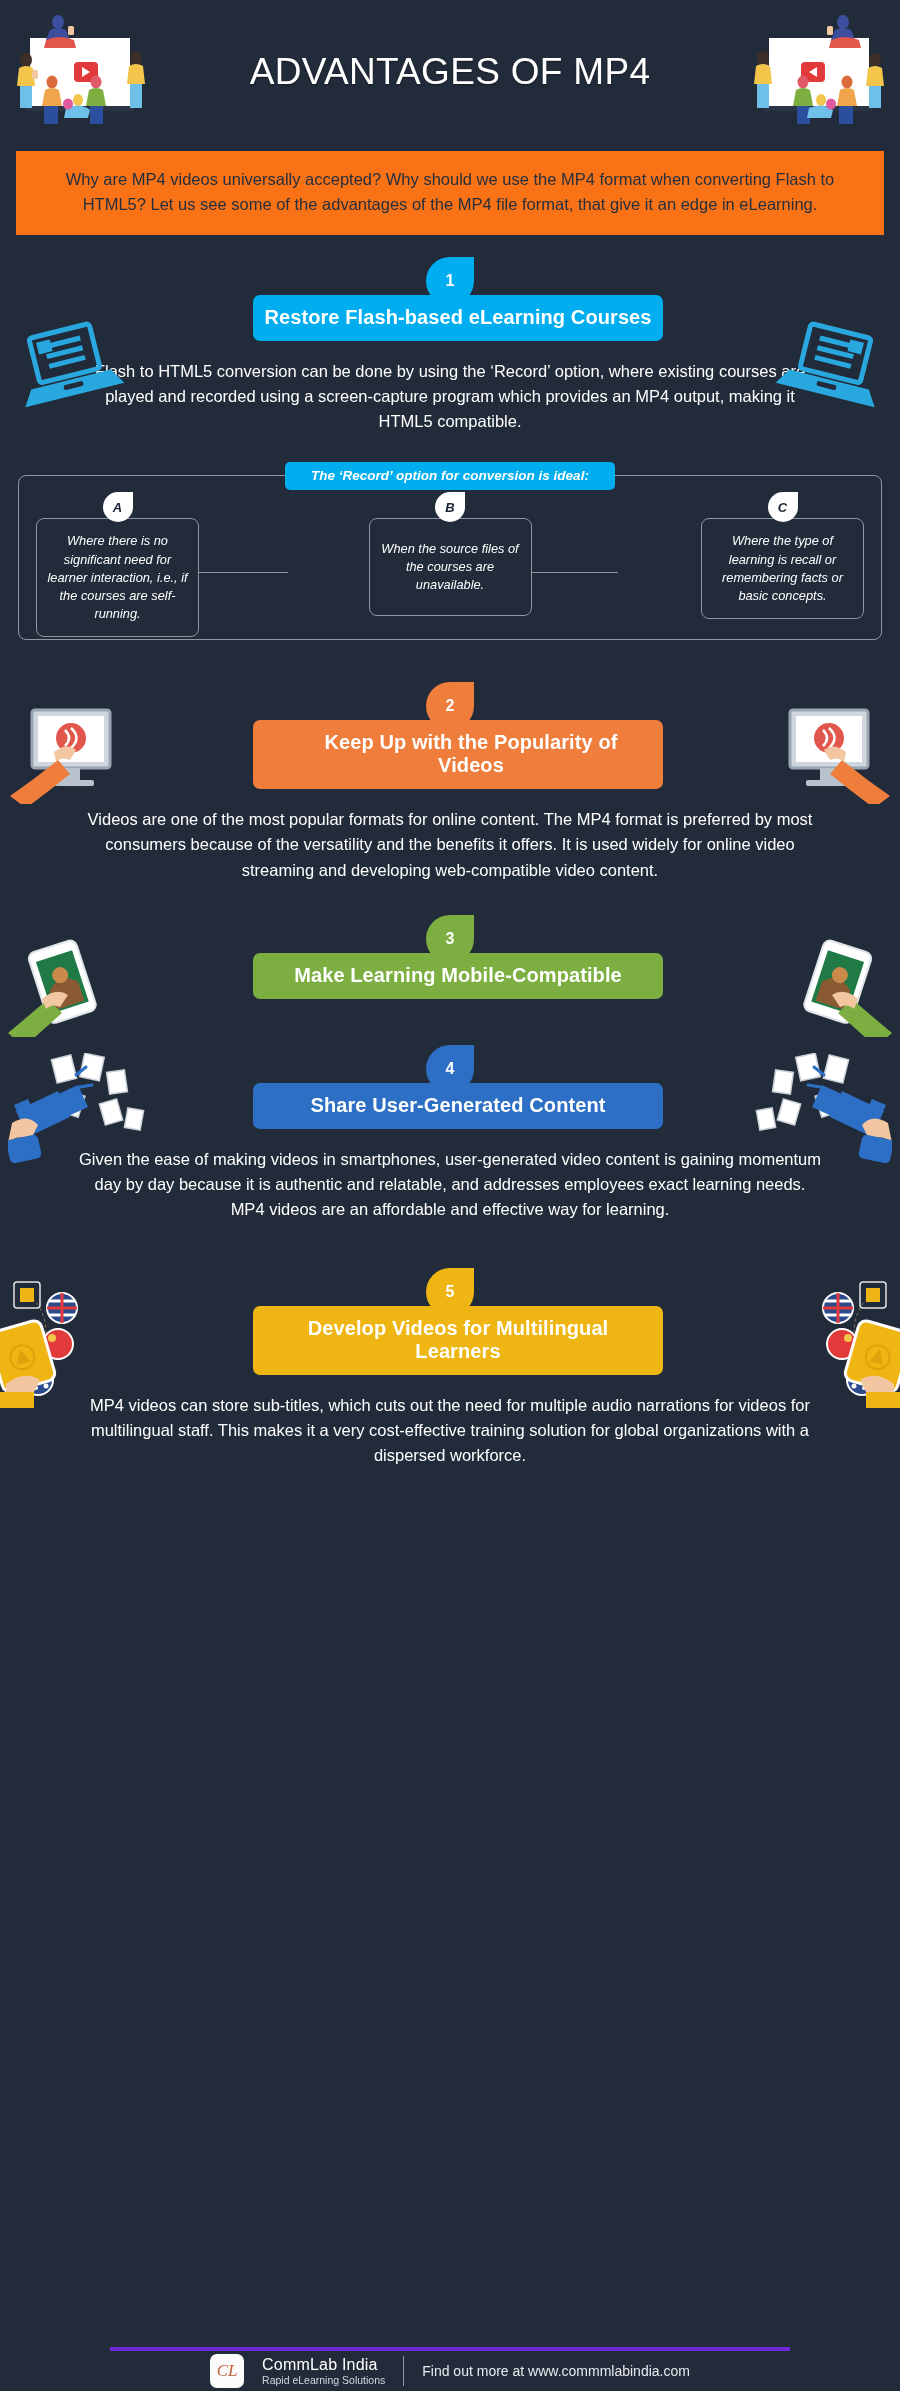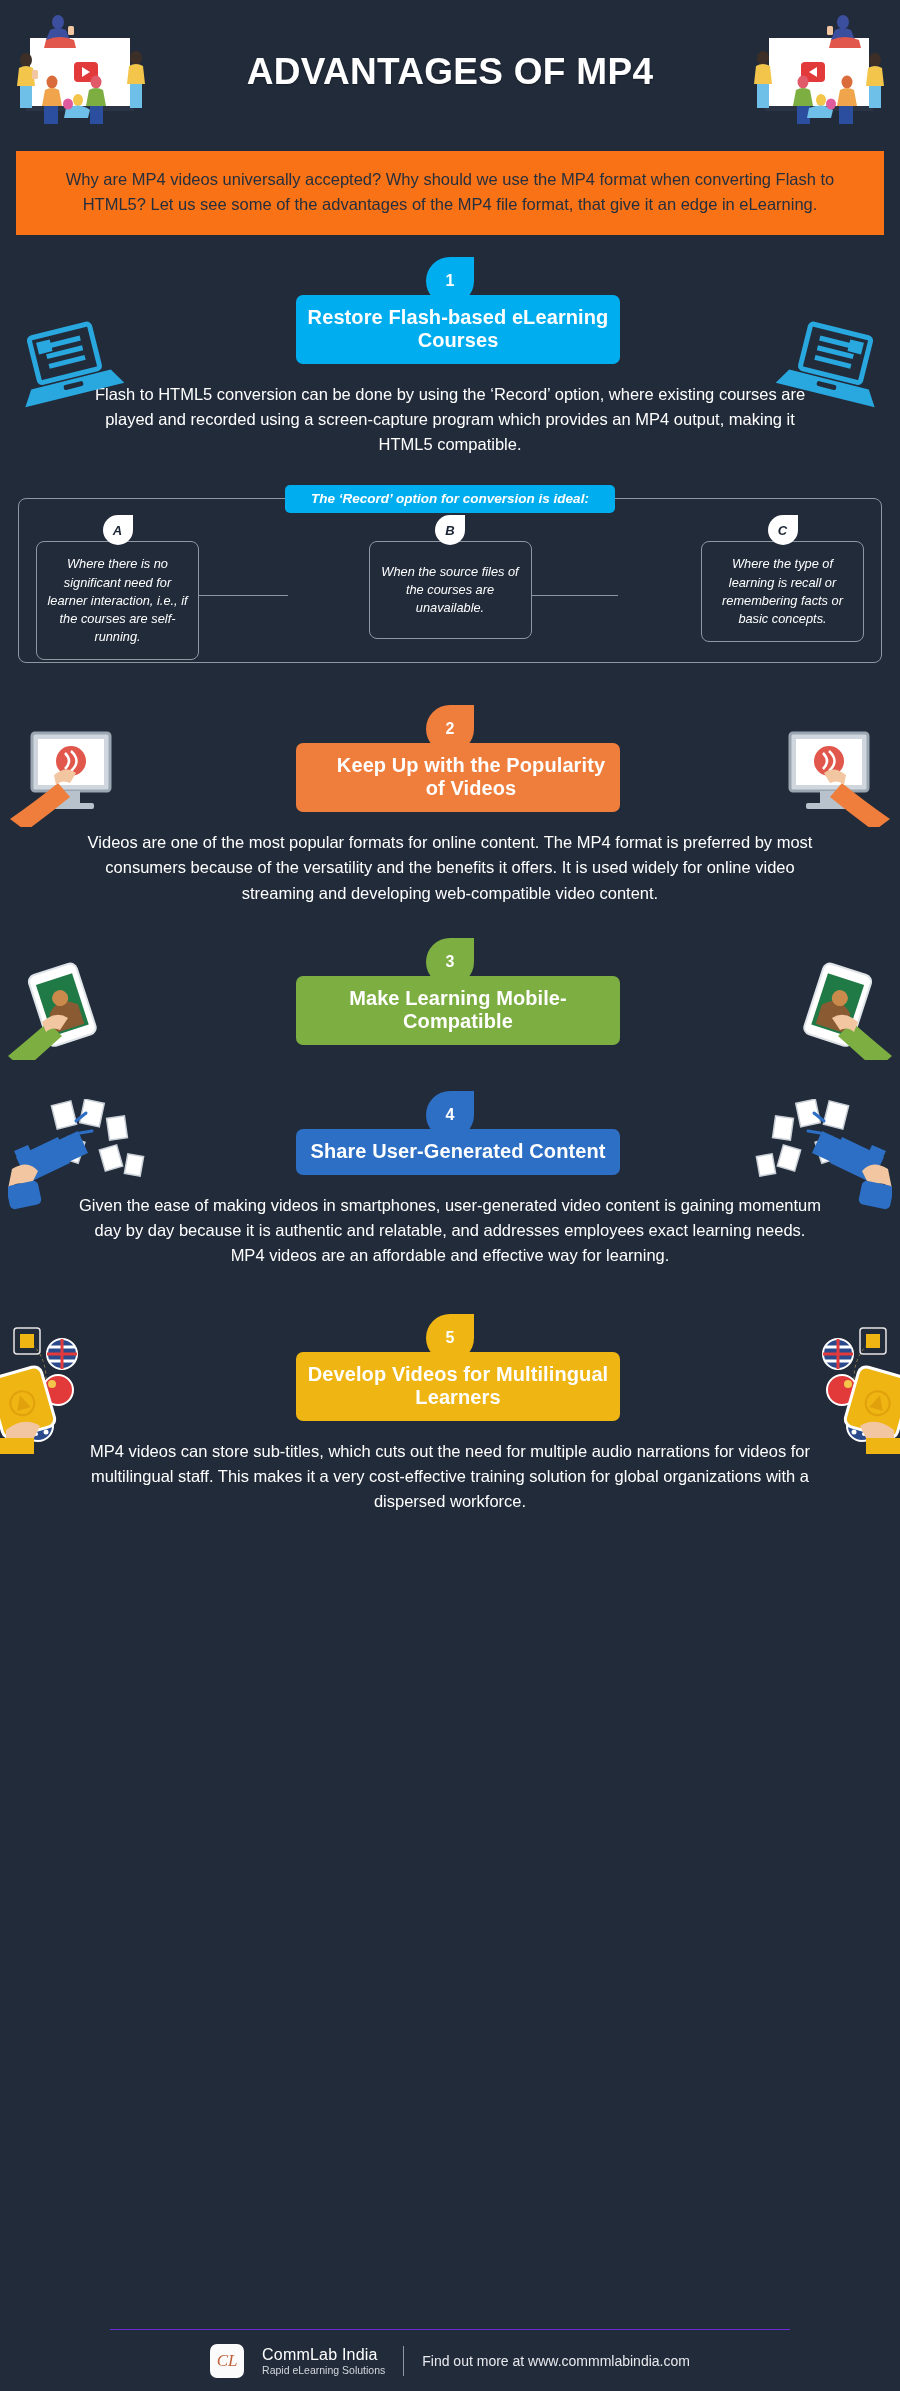--- a/index.html
+++ b/index.html
@@ -21,21 +21,21 @@
     position: relative;
     height: 143px;
     background: #222b3a;
     display: flex;
     align-items: center;
     justify-content: center;
   }
   .header-title {
     color: #ffffff;
     font-size: 37px;
-    font-weight: bold;
+    font-weight: normal;
     line-height: 1.22;
     letter-spacing: 0.3px;
     z-index: 3;
     text-shadow: 0 1px 2px rgba(0,0,0,.35);
   }
   .header-art {
     position: absolute;
     top: 8px;
     width: 145px;
     height: 130px;
@@ -78,21 +78,21 @@
     line-height: 1;
   }
   .title-bar-row {
     display: flex;
     justify-content: center;
     margin-top: -10px;
     position: relative;
     z-index: 3;
   }
   .title-bar {
-    width: 324px;
+    width: 410px;
     border-radius: 7px;
     text-align: center;
     color: #ffffff;
     font-size: 20px;
     font-weight: bold;
     padding: 11px 10px 12px 10px;
     letter-spacing: .1px;
     margin-left: 16px;
   }
   .section-body {
@@ -178,22 +178,22 @@
     top: 110px;
     height: 1px;
     background: #8f97a3;
     z-index: 1;
   }
 
   
   .footer {
     position: absolute;
     left: 0; right: 0; bottom: 0;
-    height: 62px;
-    border-top: 1px solid #6d28d9;
+    height: 44px;
+    border-top: 4px solid #6d28d9;
     margin: 0 110px;
     display: flex;
     align-items: center;
     justify-content: center;
     gap: 18px;
   }
   .logo-mark {
     width: 34px; height: 34px;
     background: #fbfbfb;
     border-radius: 7px;

